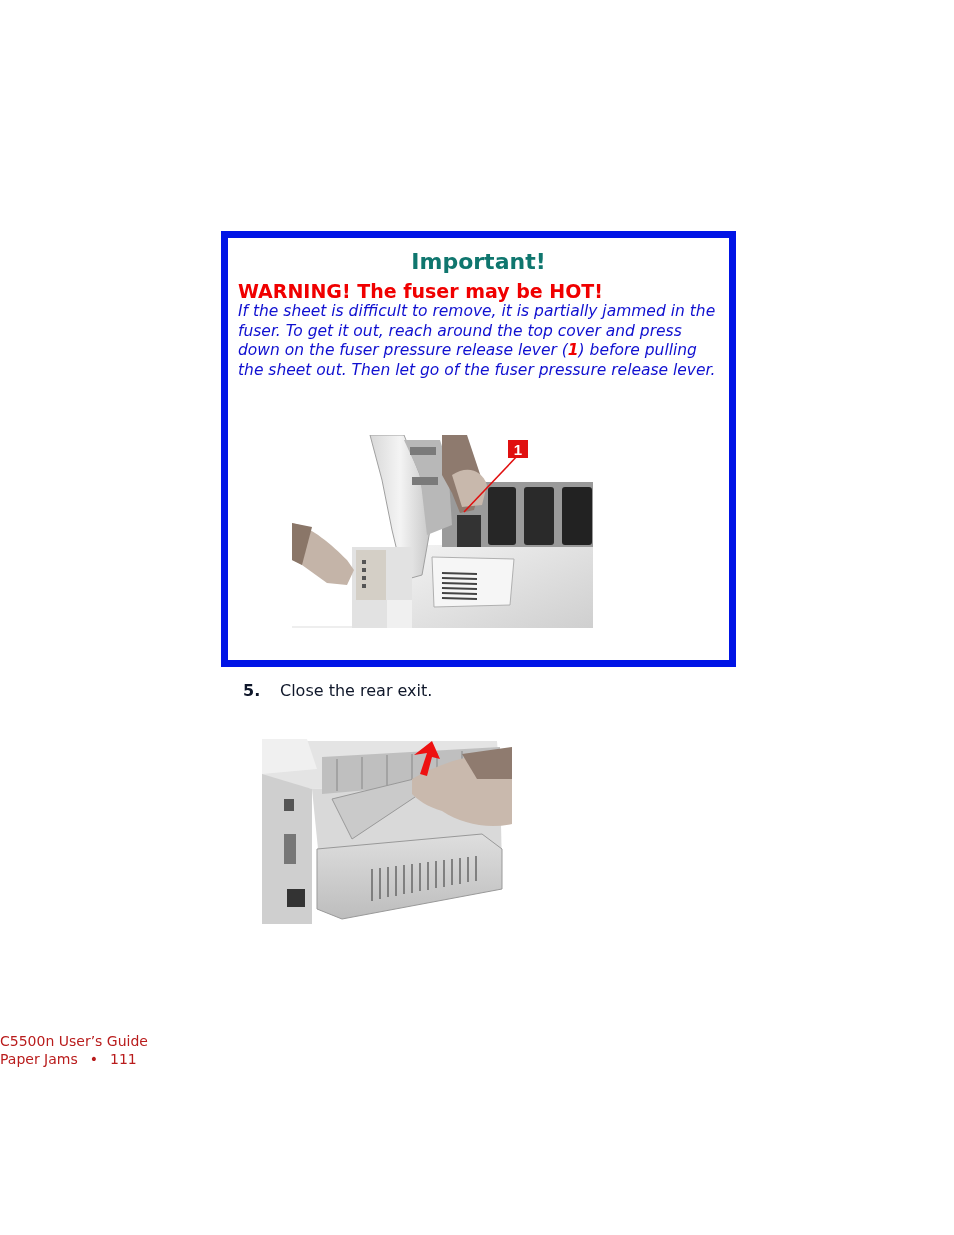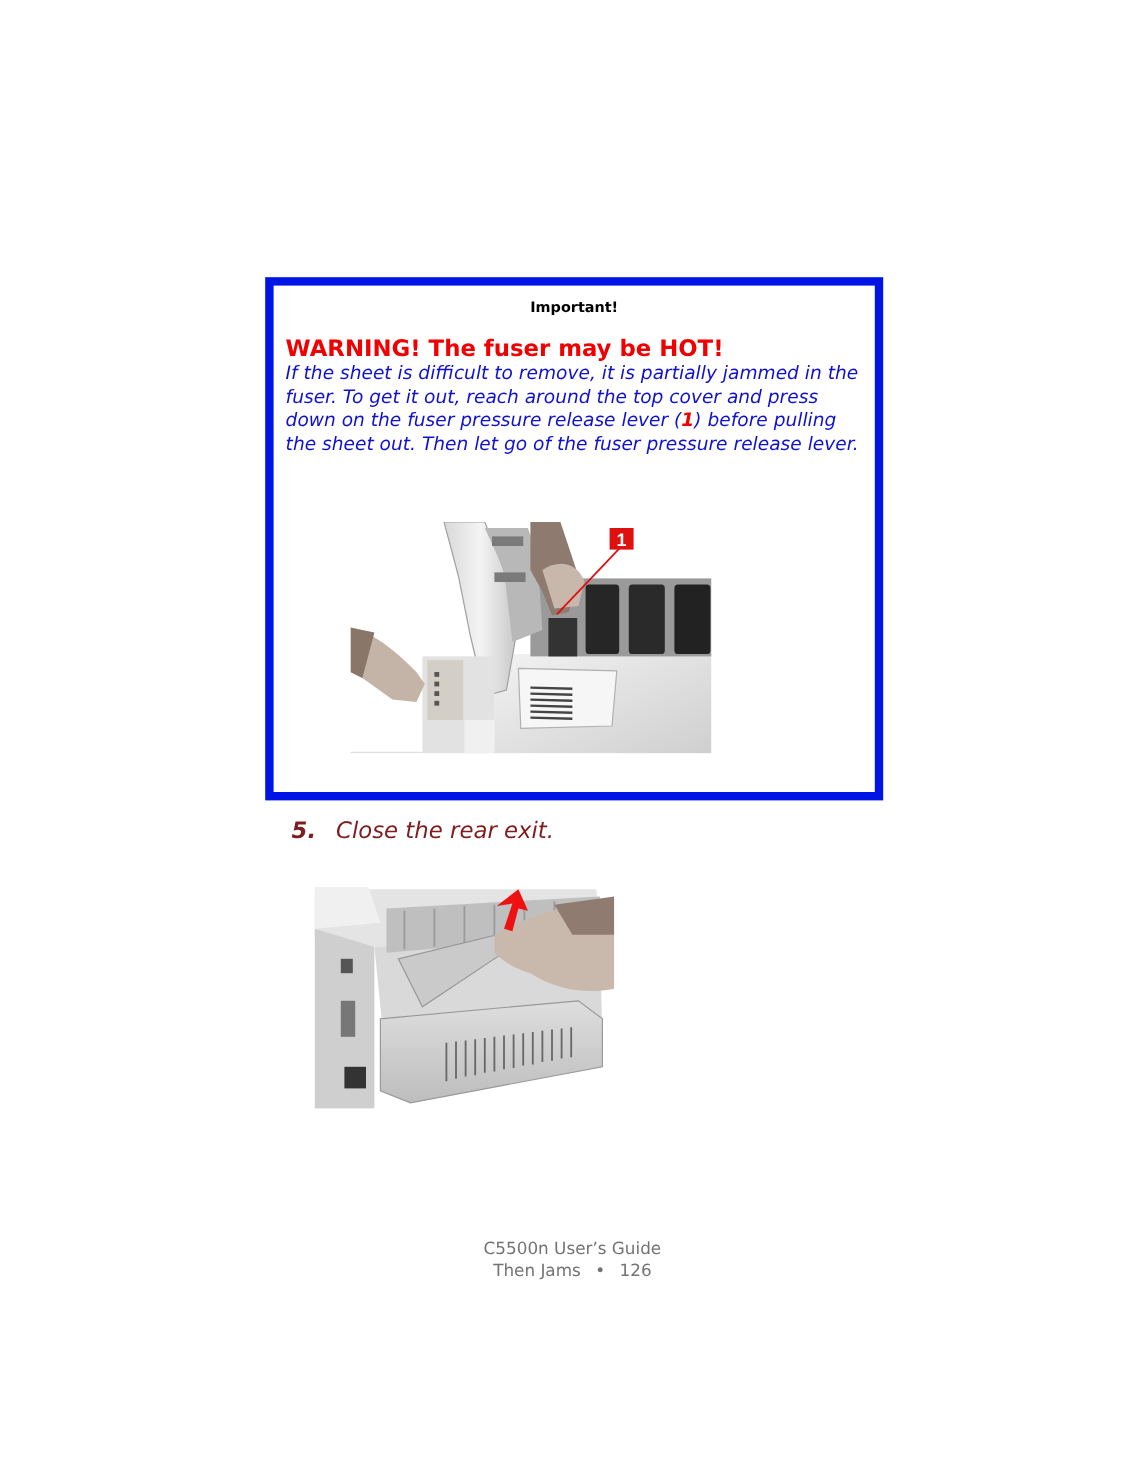--- a/index.html
+++ b/index.html
@@ -6,21 +6,21 @@
     body { width: 954px; height: 1235px; position: relative; overflow: hidden;
            font-family: "DejaVu Sans", "Liberation Sans", sans-serif; }
     .page { position: absolute; left: 0; top: 0; width: 954px; height: 1235px; }
 
     .important-box {
       position: absolute; left: 221px; top: 231px; width: 501px; height: 422px;
       border: 7px solid #0014e6; background: #fff;
     }
     .imp-title {
       position: absolute; left: 0; right: 0; top: 11px; text-align: center;
-      font-weight: bold; font-size: 12px; color: #000000;
+      font-weight: bold; font-size: 22px; color: #0f766e;
     }
     .warning {
       position: absolute; left: 10px; top: 42px;
       font-weight: bold; font-size: 19px; color: #f00000;
     }
     .imp-body {
       position: absolute; left: 10px; top: 64px; width: 480px;
       font-size: 15.5px; line-height: 19.6px; color: #1010d0; font-style: italic;
     }
     .imp-body .ref { color: #f00000; font-weight: bold; }
@@ -28,27 +28,27 @@
     .fig1 {
       position: absolute; left: 64px; top: 197px; width: 301px; height: 193px;
       background: #fff; overflow: hidden;
     }
     .fig2 {
       position: absolute; left: 262px; top: 739px; width: 250px; height: 185px;
       overflow: hidden;
     }
 
     .step {
-      position: absolute; left: 243px; top: 681px; font-size: 19px; color: #7f1d1d; font-style: italic;
+      position: absolute; left: 243px; top: 681px; font-size: 16px; color: #0f172a;
     }
     .step .num { font-weight: bold; display: inline-block; width: 37px; }
 
     .footer {
-      position: absolute; left: 0; right: 0; top: 1033px; text-align: center;
-      font-size: 14px; line-height: 17.5px; color: #737373;
+      position: absolute; left: 0; right: 0; top: 1033px; 
+      font-size: 14px; line-height: 17.5px; color: #b91c1c;
     }
     .footer .sep { display: inline-block; margin: 0 12px; }
   </style>
 </head>
 <body>
 
 <div class="page">
 
   <div class="important-box">
     <div class="imp-title">Important!</div>
@@ -175,17 +175,17 @@
       <path d="M150 40 C180 22 215 15 250 10 L250 85 C225 90 200 85 180 72 C165 68 155 60 150 55 Z" fill="#c9b9ad"></path>
       <path d="M200 15 L250 8 L250 40 L215 40 Z" fill="#8f7b6f"></path>
 
       <path d="M158 35 L165 14 L152 16 L170 2 L178 20 L170 18 L165 37 Z" fill="#ee1111"></path>
     </svg>
   </div>
 
   <div class="footer">
     <div>C5500n User’s Guide</div>
     <div>
-      <span>Then Jams</span><span class="sep">•</span><span>126</span>
+      <span>Paper Jams</span><span class="sep">•</span><span>111</span>
     </div>
   </div>
 
 </div>
 
 </body></html>

